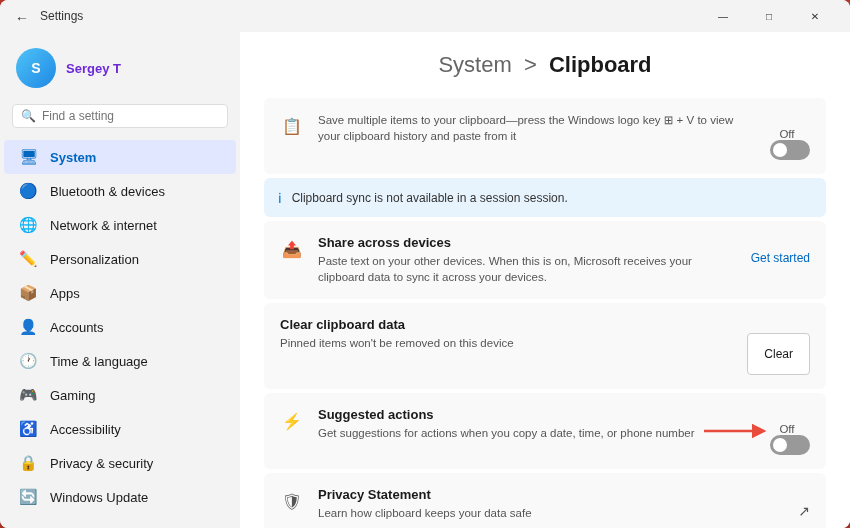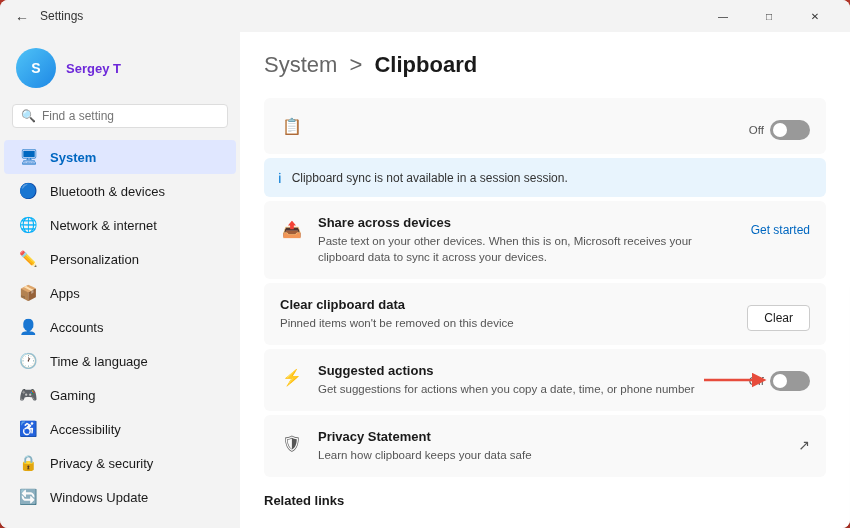--- a/index.html
+++ b/index.html
@@ -145,20 +145,21 @@
       flex: 1;
       background: white;
       overflow-y: auto;
       padding: 20px 24px;
     }
     .breadcrumb {
       font-size: 22px;
       font-weight: 300;
       color: #1a1a1a;
       margin-bottom: 20px;
+      text-align: center;
     }
     .breadcrumb span.bc-link { color: #666; }
     .breadcrumb span.bc-arrow { color: #666; margin: 0 6px; }
     .breadcrumb span.bc-current { color: #1a1a1a; font-weight: 600; }
     .card {
       background: #f9f9f9;
       border-radius: 6px;
       padding: 14px 16px;
       margin-bottom: 4px;
       display: flex;
@@ -172,21 +173,21 @@
       align-items: center;
       justify-content: center;
       font-size: 16px;
       flex-shrink: 0;
       margin-top: 2px;
       color: #555;
     }
     .card-body { flex: 1; }
     .card-title { font-size: 13px; font-weight: 600; color: #1a1a1a; margin-bottom: 3px; }
     .card-desc { font-size: 11.5px; color: #555; line-height: 1.4; }
-    .card-action { display: flex; align-items: center; flex-shrink: 0; margin-top: 8px; }
+    .card-action { display: flex; align-items: center; flex-shrink: 0; margin-top: 16px; flex-direction: column; }
     .toggle {
       width: 40px;
       height: 20px;
       border-radius: 10px;
       background: #999;
       position: relative;
       cursor: pointer;
       display: flex;
       align-items: center;
     }
@@ -213,21 +214,21 @@
       align-items: center;
       gap: 10px;
       font-size: 12px;
       color: #333;
     }
     .notice-icon { color: #0078d4; font-size: 14px; }
     .clear-btn {
       background: white;
       border: 1px solid #ccc;
       border-radius: 4px;
-      padding: 5px 16px;
+      padding: 13px 16px;
       font-size: 12px;
       cursor: pointer;
       color: #1a1a1a;
     }
     .get-started-btn {
       color: #0067c0;
       font-size: 12px;
       cursor: pointer;
       white-space: nowrap;
     }
@@ -320,20 +321,21 @@
     <div class="main">
       <div class="breadcrumb">
         <span class="bc-link">System</span>
         <span class="bc-arrow">&gt;</span>
         <span class="bc-current">Clipboard</span>
       </div>
 
       <div class="card">
         <div class="card-icon">📋</div>
         <div class="card-body">
+          <div class="card-desc">Save multiple items to your clipboard—press the Windows logo key ⊞ + V to view your clipboard history and paste from it</div>
         </div>
         <div class="card-action">
           <span class="toggle-label">Off</span>
           <div class="toggle">
             <div class="toggle-knob"></div>
           </div>
         </div>
       </div>
 
       <div class="notice-bar">

